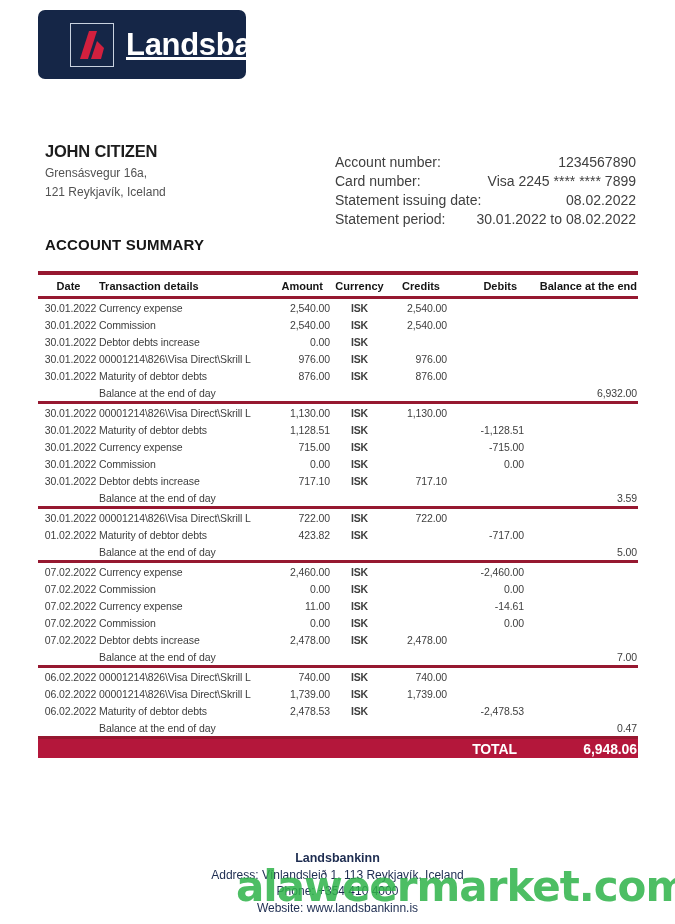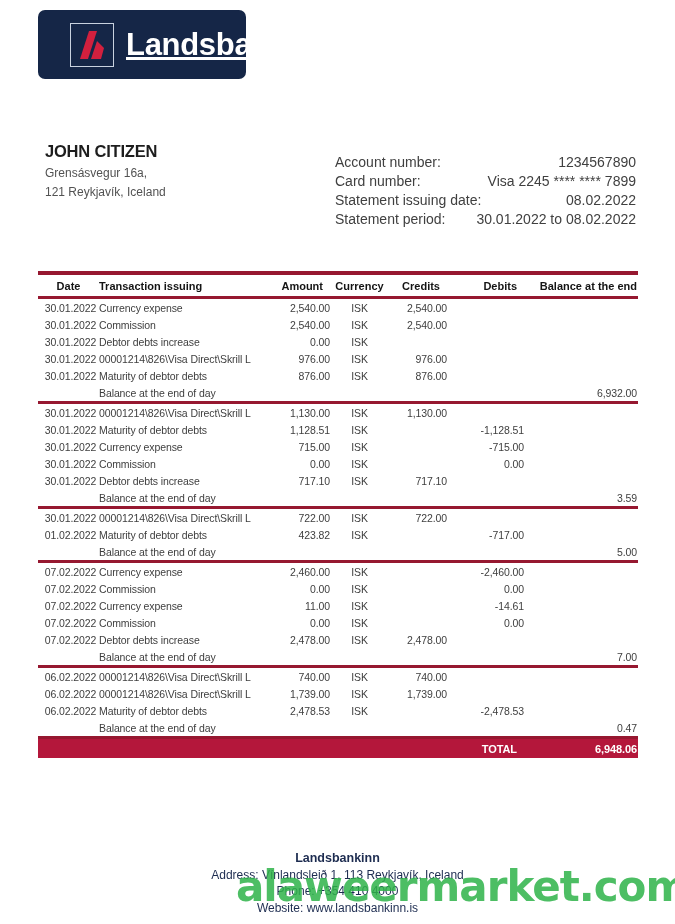--- a/index.html
+++ b/index.html
@@ -54,26 +54,26 @@
   }
   th.h-date { text-align:center; }
   th.h-details { text-align:left; }
   th.h-amount, th.h-credits, th.h-debits { text-align:right; padding-right:8px; }
   th.h-currency { text-align:center; }
   th.h-balance { text-align:right; padding-right:1px; }
 
   td.c-date { text-align:center; padding-left:4px; }
   td.c-details { text-align:left; }
   td.a-r { text-align:right; padding-right:1px; }
-  td.a-c { text-align:center; }
+  td.a-c { text-align:center;font-weight:bold; }
 
   tr.balance-row td { border-bottom:3px solid var(--line); }
   tr.total-row td {
     background:var(--totalred); color:#ffffff; font-weight:700;
-    height:19px; font-size:11px;
+    height:19px; font-size:14px;
   }
   tr.total-row td.c-debits { padding-right:8px; }
 
   
   .footer {
     position:absolute; left:0; top:850px; width:675px; text-align:center;
     color:#1d2c50; font-size:12px; line-height:16.5px;
   }
   .footer-name { font-weight:700; font-size:12.5px;text-align:center; }
 
@@ -118,35 +118,36 @@
     <div class="acct-row">
       <span class="acct-label">Statement issuing date:</span>
       <span class="acct-value">08.02.2022</span>
     </div>
     <div class="acct-row">
       <span class="acct-label">Statement period:</span>
       <span class="acct-value">30.01.2022 to 08.02.2022</span>
     </div>
   </section>
 
+  <h2 class="section-title">ACCOUNT SUMMARY</h2>
 
   <table class="stmt-table">
     <colgroup>
       <col style="width:61px">
         <col style="width:140px">
         <col style="width:92px">
       <col style="width:57px">
         <col style="width:60px">
         <col style="width:77px">
         <col style="width:113px">
     </colgroup>
     <thead>
       <tr id="stmt-head-row">
           <th class="h-date">Date</th>
-          <th class="h-details">Transaction issuing</th>
+          <th class="h-details">Transaction details</th>
           <th class="h-amount">Amount</th>
           <th class="h-currency">Currency</th>
           <th class="h-credits">Credits</th>
           <th class="h-debits">Debits</th>
           <th class="h-balance">Balance at the end</th>
         </tr>
     </thead>
     <tbody id="stmt-body">
         <tr>
           <td class="c-date">30.01.2022</td>

